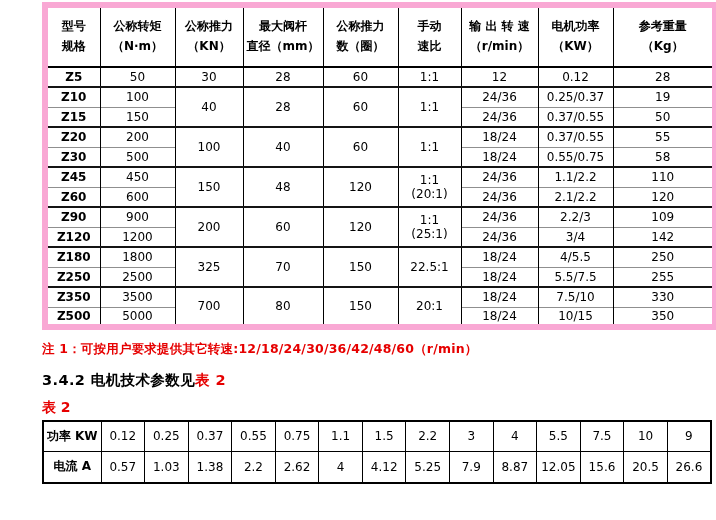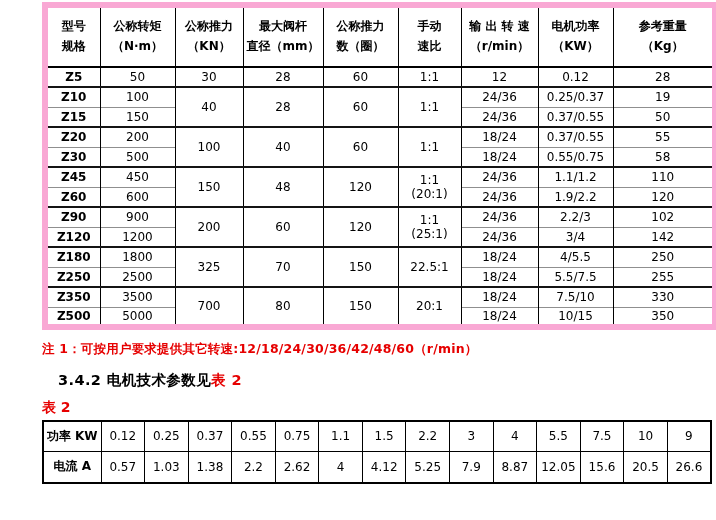--- a/index.html
+++ b/index.html
@@ -53,21 +53,21 @@
     color: var(--red, #e60000);
     font-size: 12.5px;
     font-weight: bold;
     margin: 8px 0 0 0;
     letter-spacing: 0.2px;
   }
   .note:first-of-type { margin-top: 11px; }
   .heading {
     font-size: 14.5px;
     font-weight: bold;
-    margin: 13px 0 9px 16px;
+    margin: 13px 0 9px 0;
     letter-spacing: 0.4px;
     color: #000;
   }
   .heading .red { color: var(--red, #e60000); }
 
   
   .t2 { border: 2px solid #000; margin-top: 2px; }
   .t2 th, .t2 td {
     border: 1px solid #000;
     height: 31px;
@@ -169,41 +169,41 @@
         </tr>
         <tr class="grp">
           <td>Z45</td>
           <td>450</td>
           <td rowspan="2">150</td>
           <td rowspan="2">48</td>
           <td rowspan="2">120</td>
           <td rowspan="2">1:1
 (20:1)</td>
           <td>24/36</td>
-          <td>1.1/1.2</td>
+          <td>1.1/2.2</td>
           <td>110</td>
         </tr>
         <tr>
           <td>Z60</td>
           <td>600</td>
           <td>24/36</td>
-          <td>1.9/2.2</td>
+          <td>2.1/2.2</td>
           <td>120</td>
         </tr>
         <tr class="grp">
           <td>Z90</td>
           <td>900</td>
           <td rowspan="2">200</td>
           <td rowspan="2">60</td>
           <td rowspan="2">120</td>
           <td rowspan="2">1:1
 (25:1)</td>
           <td>24/36</td>
           <td>2.2/3</td>
-          <td>102</td>
+          <td>109</td>
         </tr>
         <tr>
           <td>Z120</td>
           <td>1200</td>
           <td>24/36</td>
           <td>3/4</td>
           <td>142</td>
         </tr>
         <tr class="grp">
           <td>Z180</td>

